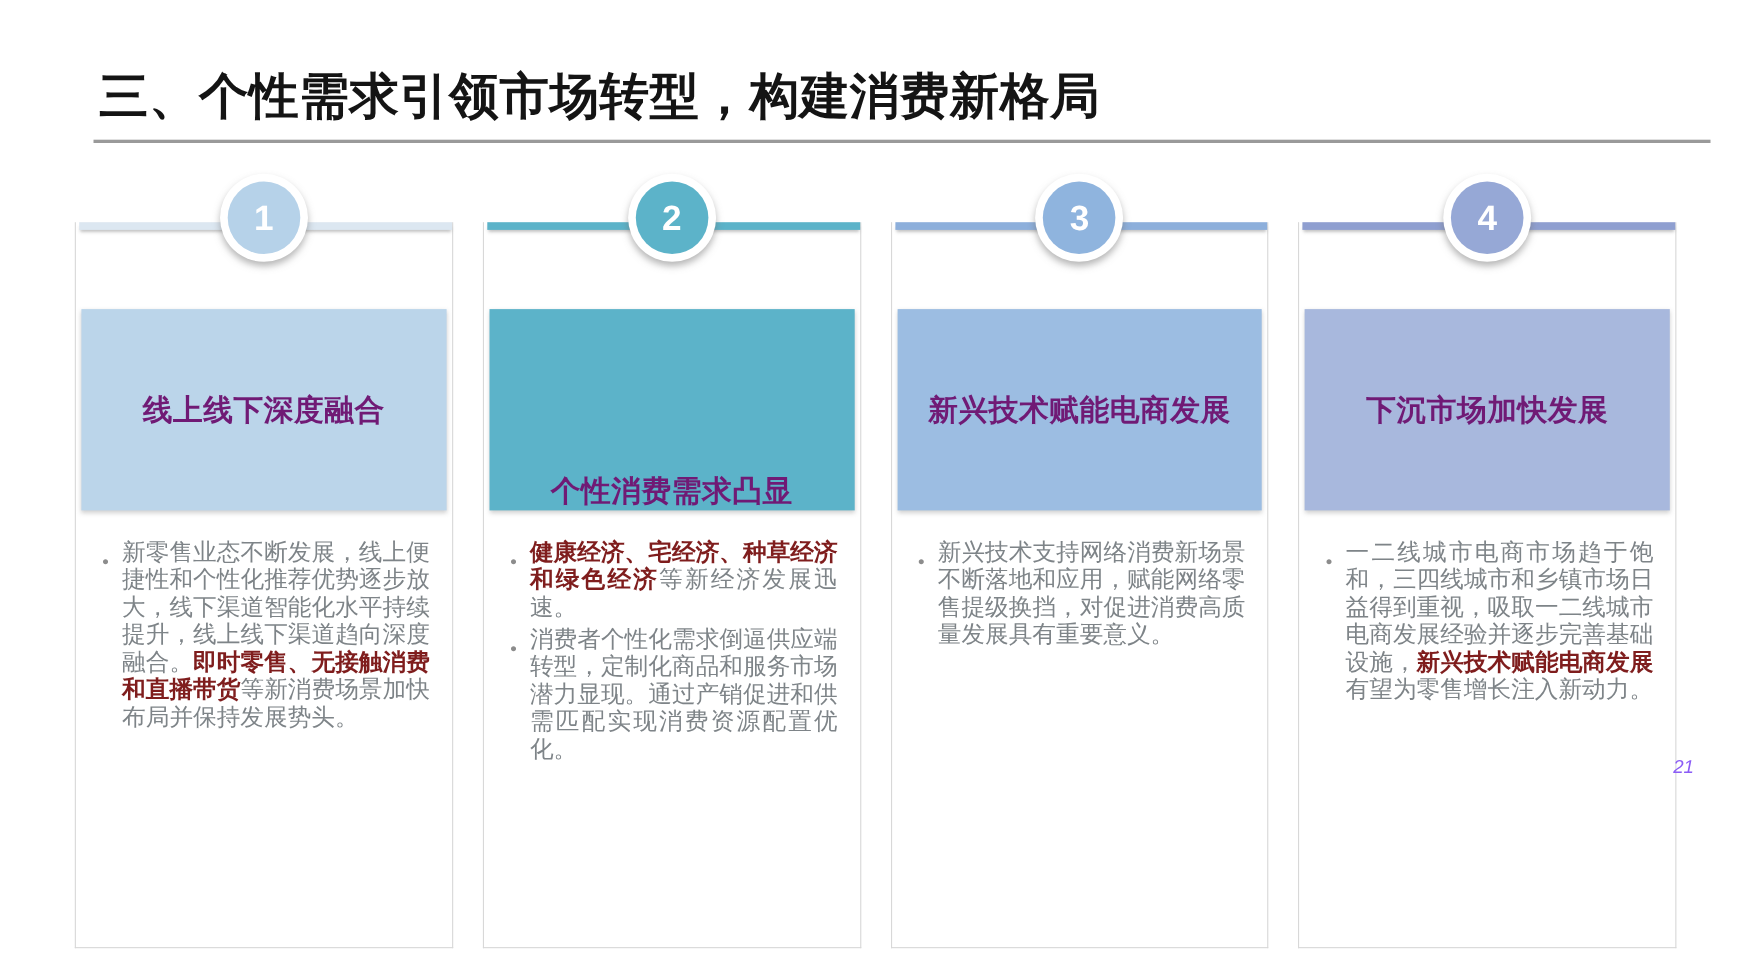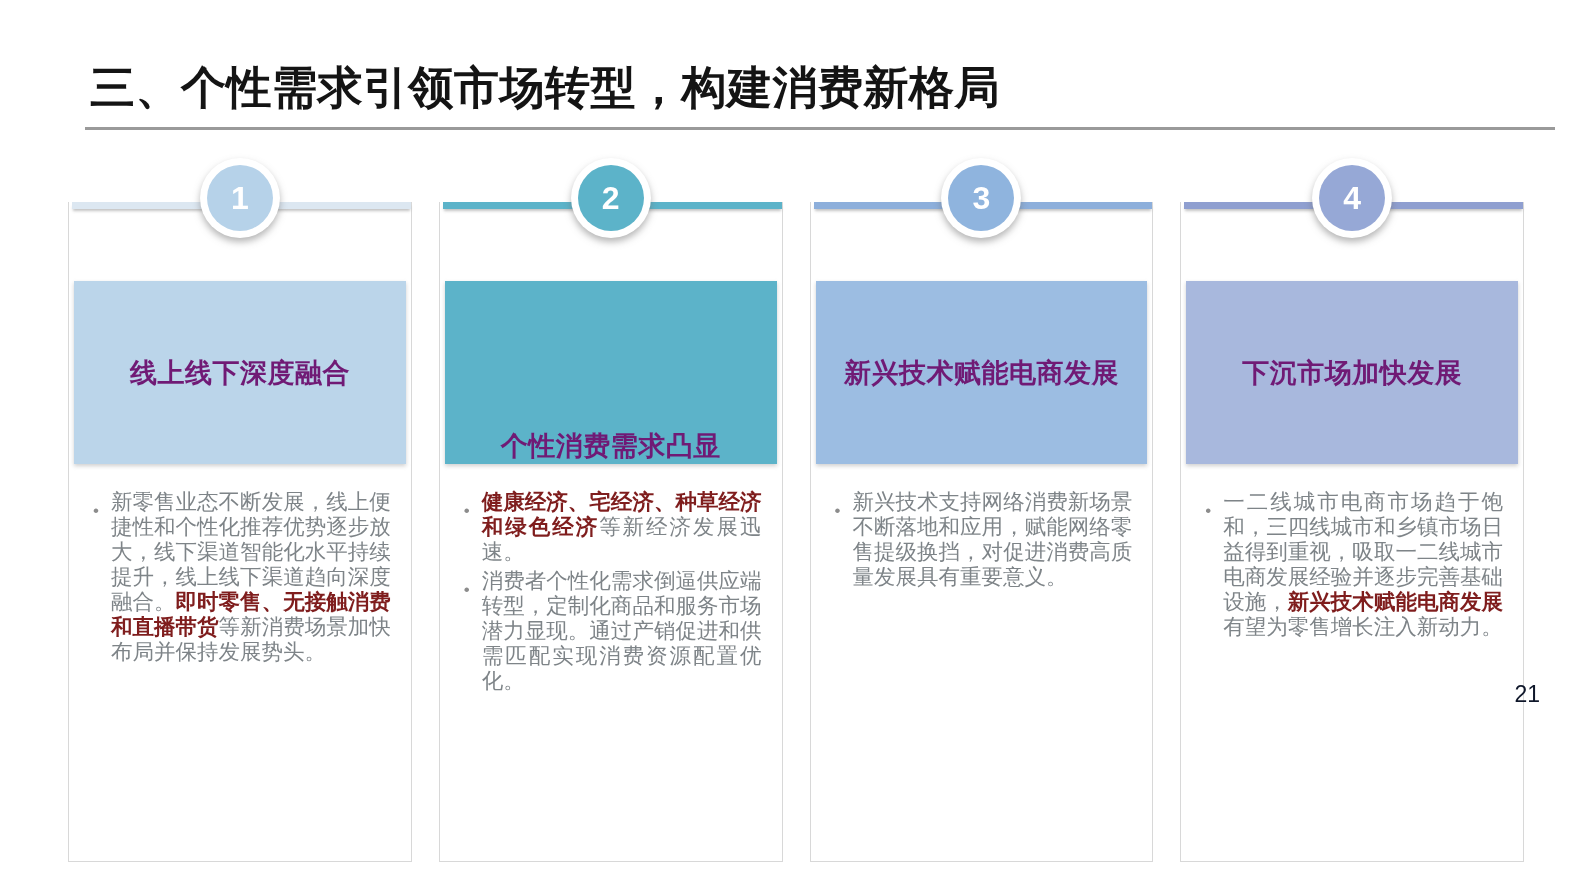--- a/index.html
+++ b/index.html
@@ -137,22 +137,23 @@
   }
   .hl {
     color:#7f1d1d;
     font-weight:bold;
   }
 
   
   .page-number {
     position:absolute;
     right:52px; bottom:28px;
-    font-size:23px;
-    color:#0f172a;
+    font-size:17px;
+    color:#8b5cf6;
+    font-style:italic;
   }
 </style>
 </head>
 <body>
 
 <div class="slide">
 
   <div class="slide-title">三、个性需求引领市场转型，构建消费新格局</div>
 
   <div class="title-rule"></div>

